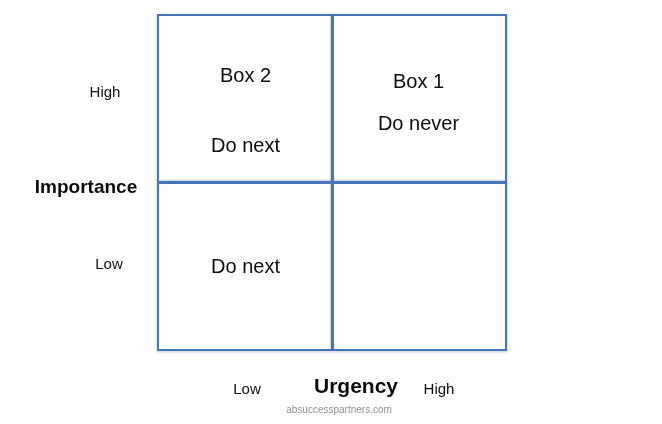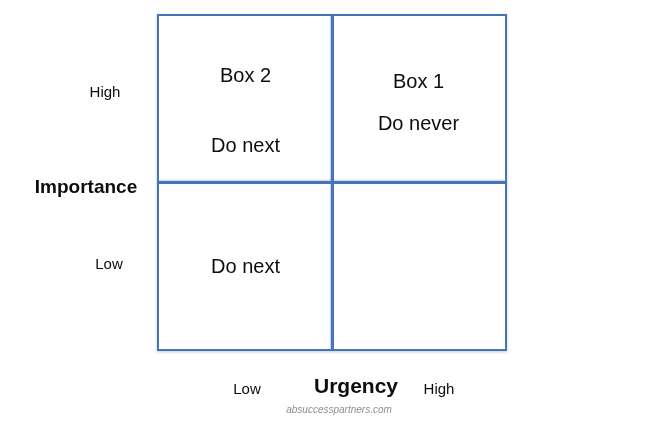--- a/index.html
+++ b/index.html
@@ -79,21 +79,20 @@
   #urgency-label    { left: 356px; top: 386px; font-size: 21px; }
   #urgency-low      { left: 247px; top: 388px; }
   #urgency-high     { left: 439px; top: 388px; }
   .watermark {
     position: absolute;
     left: 339px; top: 409px;
     transform: translate(-50%, -50%);
     font-size: 10px;
     color: #8f8f8f;
     white-space: nowrap;
-    font-style: italic;
   }
 </style>
 </head>
 <body>
 
 <div class="canvas">
 
   <div class="lbl" id="importance-high">High</div>
   <div class="lbl axis-title" id="importance-label">Importance</div>
   <div class="lbl" id="importance-low">Low</div>

